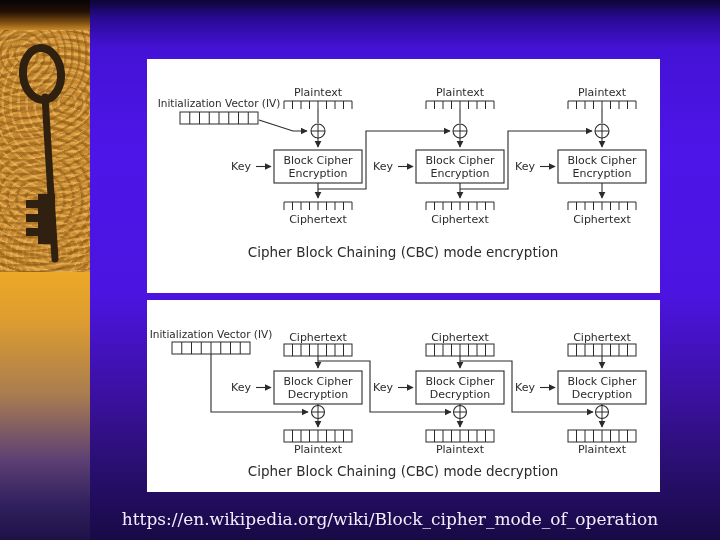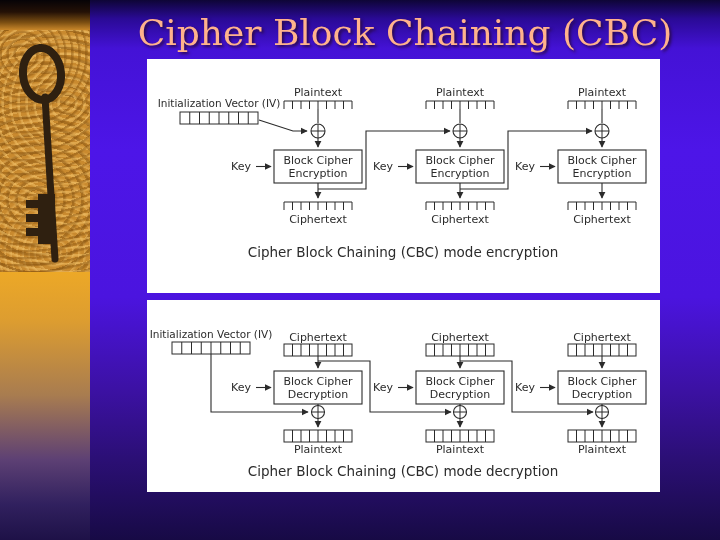--- a/index.html
+++ b/index.html
@@ -77,21 +77,20 @@
           <rect x="38" y="164" width="17" height="50"></rect>
           <rect x="26" y="170" width="13" height="8"></rect>
           <rect x="26" y="184" width="13" height="8"></rect>
           <rect x="26" y="198" width="13" height="8"></rect>
         </g>
       </svg>
     </div>
     <div class="strip-fade"></div>
   </div>
 
-  <div class="title">Cipher Block Chaining (CBC)</div>
 
   <div class="panel enc" id="panel-enc">
       <svg viewBox="0 0 513 234" width="513" height="234">
         <defs>
           <marker id="ah-enc" viewBox="0 0 10 10" refX="9" refY="5" markerWidth="6.5" markerHeight="6.5" orient="auto-start-reverse">
             <path d="M0,0L10,5L0,10z" fill="#2b2b2b"></path>
           </marker>
         </defs>
         <text x="72" y="48" font-size="10.5" fill="#2b2b2b" text-anchor="middle" font-family="&quot;DejaVu Sans&quot;,sans-serif">Initialization Vector (IV)</text>
         <rect x="33" y="53" width="78" height="12" fill="none" stroke="#2b2b2b" stroke-width="1"></rect>
@@ -202,14 +201,15 @@
         <circle cx="455" cy="112" r="6.5" fill="#fff" stroke="#2b2b2b" stroke-width="1.1"></circle>
         <path d="M448.5,112H461.5M455,105.5V118.5" stroke="#2b2b2b" stroke-width="1" fill="none"></path>
         <polyline points="455,118.5 455,127" fill="none" stroke="#2b2b2b" stroke-width="1.1" marker-end="url(#ah-dec)"></polyline>
         <rect x="421" y="130" width="68" height="12" fill="none" stroke="#2b2b2b" stroke-width="1"></rect>
         <path d="M429.5,130V142M438,130V142M446.5,130V142M455,130V142M463.5,130V142M472,130V142M480.5,130V142" stroke="#2b2b2b" stroke-width="1" fill="none"></path>
         <text x="455" y="153" font-size="11" fill="#2b2b2b" text-anchor="middle" font-family="&quot;DejaVu Sans&quot;,sans-serif">Plaintext</text>
         <text x="256" y="176" font-size="13.5" fill="#2b2b2b" text-anchor="middle" font-family="&quot;DejaVu Sans&quot;,sans-serif">Cipher Block Chaining (CBC) mode decryption</text>
       </svg>
     </div>
 
+  <div class="footer-url">https://en.wikipedia.org/wiki/Block_cipher_mode_of_operation</div>
 
 </div>
 
 </body></html>

